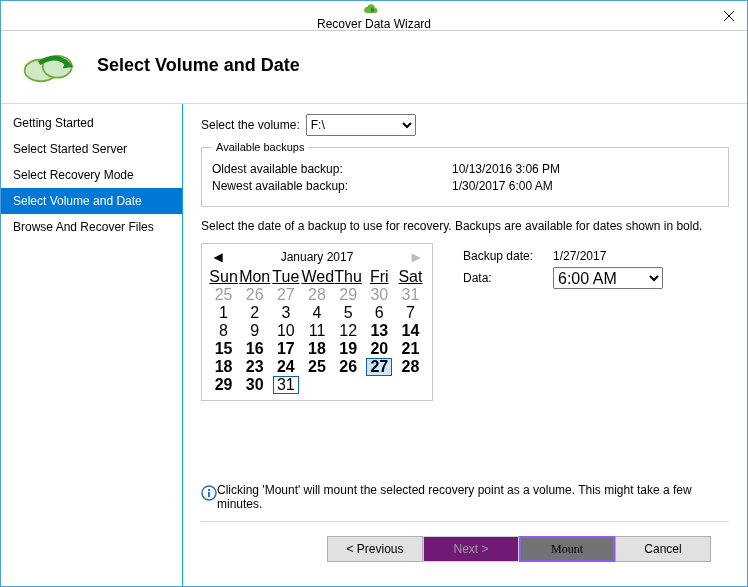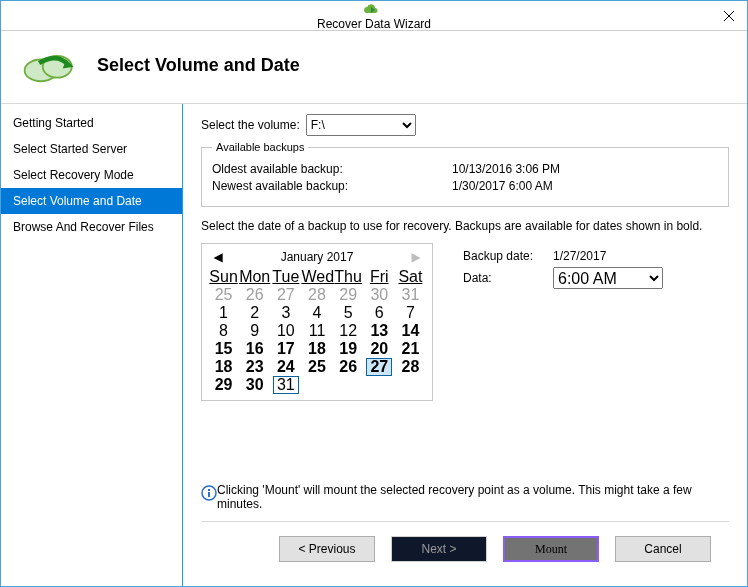--- a/index.html
+++ b/index.html
@@ -137,32 +137,31 @@
     margin: 18px 0 10px 0;
   }
   .note .info-icon {
     width:16px; height:16px; flex:none; margin-top:2px;
   }
   .footer {
     border-top: 1px solid #d9d9d9;
     padding: 14px 18px;
     display:flex;
     justify-content:flex-end;
-    gap:16px;
   }
   .footer button {
     width:96px; height:26px;
     font-size:12px;
     border:1px solid #adadad;
     background:#e1e1e1;
     cursor:pointer;
   }
   .footer button.disabled {
     color:#9a9a9a;
-    background:#0f172a;
+    background:#701a75;
     border-color:#d0d0d0;
     cursor:default;
   }
   .footer button.primary {
     border:2px solid #8b5cf6;
     background:#737373;
     font-family:Liberation Serif, serif;
   }
   .spacer { flex:1; }
 </style>

